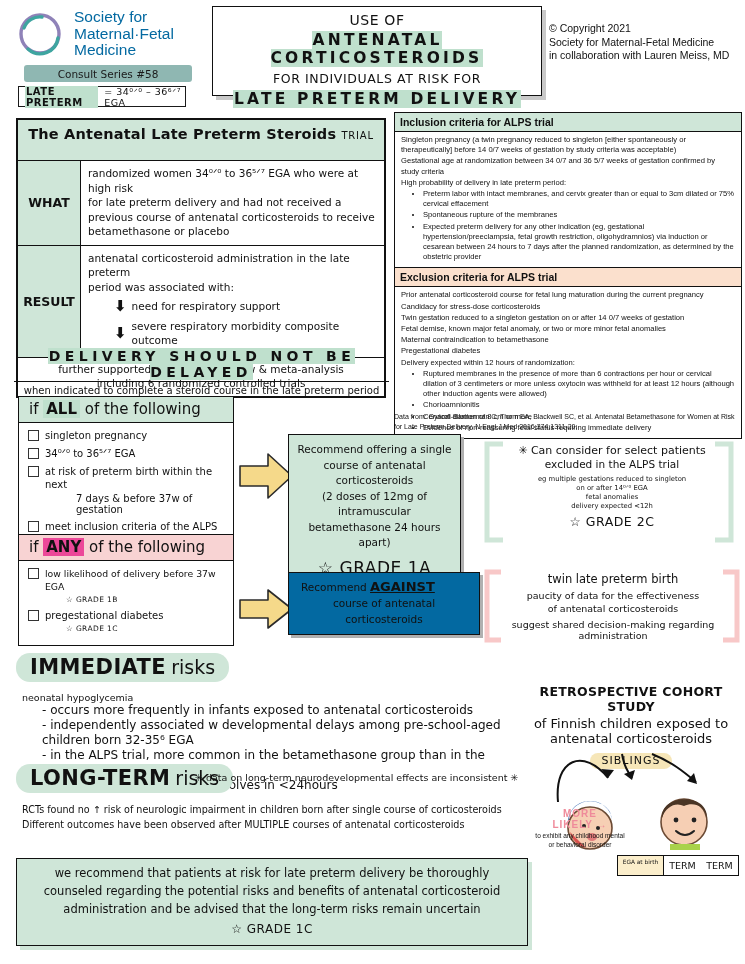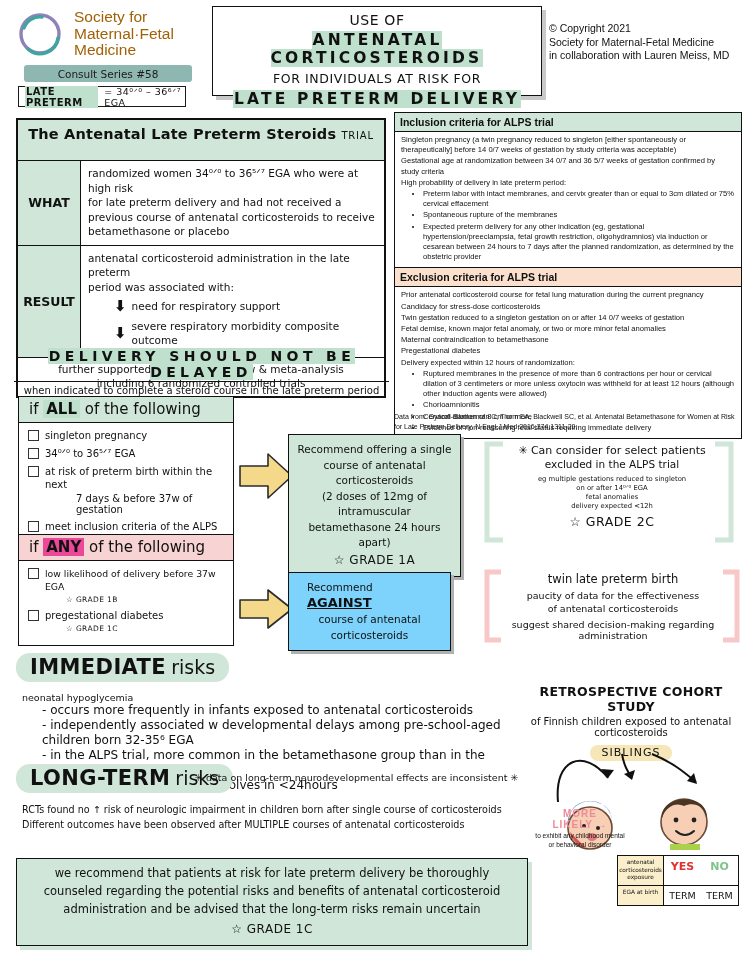--- a/index.html
+++ b/index.html
@@ -12,21 +12,21 @@
     overflow:hidden;
   }
   .hand{font-family:"DejaVu Sans",sans-serif;}
   .page{position:relative;width:745px;height:964px;}
   .abs{position:absolute;}
 
   
   .logo-wrap{left:14px;top:8px;width:200px;}
   .logo-row{display:flex;align-items:center;gap:8px;}
   .logo-mark{width:52px;height:52px;flex:0 0 52px;}
-  .logo-text{font-family:"Liberation Sans",sans-serif;font-size:15.5px;line-height:16.5px;color:#a16207;font-weight:400;}
+  .logo-text{font-family:"Liberation Sans",sans-serif;font-size:15.5px;line-height:16.5px;color:#0369a1;font-weight:400;}
   .consult-pill{
     margin-top:5px;margin-left:10px;width:168px;height:17px;
     background:#8fb7b2;border-radius:3px;
     display:flex;align-items:center;justify-content:center;
     font-size:10.5px;color:#1a1a1a;font-family:"DejaVu Sans",sans-serif;
   }
   .lp-def{
     left:18px;top:86px;width:168px;height:21px;
     border:1.6px solid #1a1a1a;background:#fff;
     display:flex;align-items:center;padding-left:6px;box-sizing:border-box;
@@ -128,26 +128,26 @@
   
   .arrow{position:absolute;}
   
   .rec-green{
     left:288px;top:434px;width:173px;
     border:1.8px solid #111;background:#cfe6d8;box-shadow:3px 3px 0 #b0b0b0;
     box-sizing:border-box;padding:7px 6px 8px;text-align:center;
     font-family:"DejaVu Sans",sans-serif;font-size:10.5px;line-height:15.5px;
   }
   .rec-pink{
-    left:288px;top:572px;width:163px;
-    border:1.8px solid #111;background:#7dd3fc;box-shadow:3px 3px 0 #b0b0b0;
-    box-sizing:border-box;padding:6px 14px 7px;text-align:center;
+    left:288px;top:572px;width:192px;
+    border:1.8px solid #111;background:#0369a1;box-shadow:3px 3px 0 #b0b0b0;
+    box-sizing:border-box;padding:6px 8px 7px;text-align:center;
     font-family:"DejaVu Sans",sans-serif;font-size:10.5px;line-height:16px;
   }
-  .grade{font-size:12px;margin-top:2px;letter-spacing:.5px;}
+  .grade{font-size:17px;margin-top:10px;letter-spacing:.5px;}
   .against{font-weight:bold;font-size:13px;text-decoration:underline;}
   .rec-pink .l1{text-align:left;padding-left:4px;}
 
   
   .bracket-note{font-family:"DejaVu Sans",sans-serif;text-align:center;}
   .consider{left:487px;top:444px;width:250px;}
   .consider .c1{font-size:11px;}
   .consider .c2{font-size:10.5px;margin-top:1px;}
   .consider .c3{font-size:6.8px;line-height:9px;margin-top:5px;}
   .twin{left:487px;top:572px;width:252px;}
@@ -166,21 +166,21 @@
   .imm-body{left:22px;top:692px;width:510px;font-family:"DejaVu Sans",sans-serif;}
   .imm-body .lead{font-size:9.5px;}
   .imm-body .dash{font-size:12px;line-height:15px;margin-left:20px;}
   .lt{left:16px;top:764px;}
   .lt-note{left:195px;top:772px;font-family:"DejaVu Sans",sans-serif;font-size:9.5px;}
   .lt-body{left:22px;top:802px;width:515px;font-family:"DejaVu Sans",sans-serif;font-size:9.6px;line-height:15px;}
 
   
   .cohort{left:520px;top:684px;width:222px;font-family:"DejaVu Sans",sans-serif;text-align:center;}
   .cohort .h{font-size:12.5px;font-weight:bold;letter-spacing:.3px;}
-  .cohort .s{font-size:10px;margin-top:2px;}
+  .cohort .s{font-size:13px;margin-top:2px;}
   .sib-pill{
     display:inline-block;background:#f6e6b8;border-radius:10px;
     padding:1px 12px 2px;font-size:11px;letter-spacing:1px;margin-top:7px;
   }
   .more-likely{
     position:absolute;left:534px;top:808px;width:92px;text-align:center;
   }
   .ml-big{font-size:10px;font-weight:bold;color:#ef8a9a;letter-spacing:1px;line-height:11px;}
   .ml-sm{font-size:6.5px;line-height:8.5px;margin-top:2px;}
   .cohort-table{
@@ -486,25 +486,20 @@
   </svg>
 
   <div class="more-likely">
     <div class="ml-big">MORE</div>
     <div class="ml-big">LIKELY →</div>
     <div class="ml-sm">to exhibit any childhood mental or behavioral disorder</div>
   </div>
 
   <div class="cohort-table">
     <div class="ct-row">
-      <div class="ct-lab">antenatal corticosteroids exposure</div>
-      <div class="ct-val ct-yes">YES</div>
-      <div class="ct-val ct-no">NO</div>
-    </div>
-    <div class="ct-row">
       <div class="ct-lab">EGA at birth</div>
       <div class="ct-val">TERM</div>
       <div class="ct-val">TERM</div>
     </div>
   </div>
 
   <div class="abs final">
     <div>we recommend that patients at risk for late preterm delivery be thoroughly</div>
     <div>counseled regarding the potential risks and benefits of antenatal corticosteroid</div>
     <div>administration and be advised that the long-term risks remain uncertain</div>

